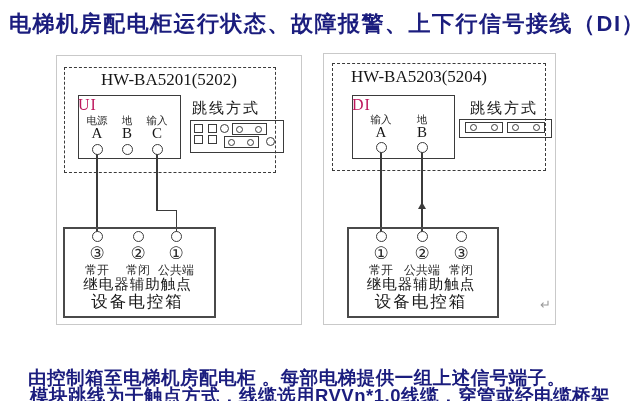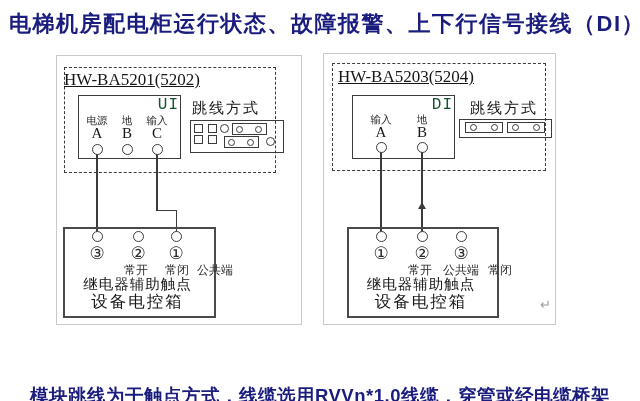--- a/index.html
+++ b/index.html
@@ -16,27 +16,27 @@
   .serif{font-family:"Liberation Serif","DejaVu Serif",serif;}
   .frame{border:1px solid var(--frame);}
   .dashed{border:1.6px dashed var(--line);}
   .solid{border:1.6px solid var(--line);}
   .thick{border:2px solid #4a4a4a;}
   .circle{border:1.4px solid var(--line);border-radius:50%;background:#fff;box-sizing:border-box;}
   .sq{border:1.4px solid var(--line);background:#fff;box-sizing:border-box;}
   .cap{border:1.5px solid var(--line);background:#fff;box-sizing:border-box;}
   .wire{background:var(--line);}
   .title{font-size:22px;font-weight:bold;letter-spacing:1.5px;color:var(--navy);white-space:nowrap;}
-  .model{font-size:17px;text-align:left;color:#161616;text-decoration:underline;}
-  .module{font-size:16px;text-align:right;color:#14532d;letter-spacing:1px;font-family:Liberation Mono, monospace;}
+  .model{font-size:17px;text-align:center;color:#161616;}
+  .module{font-size:16px;text-align:left;color:#be185d;letter-spacing:1px;}
   .role{font-size:10.5px;color:#2a2a2a;}
   .pin{font-size:15px;color:#161616;}
   .jlabel{font-size:15px;letter-spacing:2px;color:#161616;white-space:nowrap;}
   .num{font-size:17px;color:#2a2a2a;font-family:"DejaVu Sans",sans-serif;}
-  .rlabel{font-size:12px;color:#2a2a2a;margin-left:39px;}
+  .rlabel{font-size:12px;color:#2a2a2a;}
   .rtitle{font-size:14.5px;letter-spacing:1px;text-align:center;color:#161616;}
   .rsub{font-size:16.5px;letter-spacing:2px;text-align:center;color:#161616;}
   .note{font-size:18.5px;font-weight:bold;color:var(--navy);letter-spacing:0.5px;line-height:23px;white-space:nowrap;}
   .wm{color:var(--wm);font-size:25px;letter-spacing:1px;opacity:.8;white-space:nowrap;}
   .ret{color:#9a9a9a;font-size:13px;}
   .arrow-up{width:0;height:0;border-left:4px solid transparent;border-right:4px solid transparent;border-bottom:7px solid var(--line);}
 </style>
 </head>
 <body>
 
@@ -97,21 +97,21 @@
 
   <div class="abs rlabel serif cx" style="left:97px;top:262px;">常开</div>
   <div class="abs rlabel serif cx" style="left:138px;top:262px;">常闭</div>
   <div class="abs rlabel serif cx" style="left:176px;top:262px;">公共端</div>
 
   <div class="abs rtitle serif" style="left:63px;top:275px;width:149px;">继电器辅助触点</div>
   <div class="abs rsub serif" style="left:63px;top:291px;width:149px;">设备电控箱</div>
 
   <div class="abs frame" style="left:323px;top:53px;width:231px;height:270px;"></div>
   <div class="abs dashed" style="left:332px;top:63px;width:212px;height:106px;"></div>
-  <div class="abs model serif" style="left:338px;top:67px;width:212px;">HW-BA5203(5204)</div>
+  <div class="abs model serif" style="left:313px;top:67px;width:212px;">HW-BA5203(5204)</div>
 
   <div class="abs solid" style="left:352px;top:95px;width:101px;height:62px;"></div>
   <div class="abs module serif" style="left:352px;top:96px;width:101px;">DI</div>
 
   <div class="abs role serif cx" style="left:381px;top:113px;">输入</div>
   <div class="abs role serif cx" style="left:422px;top:113px;">地</div>
 
   <div class="abs pin serif cx" style="left:381px;top:124px;">A</div>
   <div class="abs pin serif cx" style="left:422px;top:124px;">B</div>
 
@@ -146,15 +146,16 @@
   <div class="abs rlabel serif cx" style="left:381px;top:262px;">常开</div>
   <div class="abs rlabel serif cx" style="left:422px;top:262px;">公共端</div>
   <div class="abs rlabel serif cx" style="left:461px;top:262px;">常闭</div>
 
   <div class="abs rtitle serif" style="left:347px;top:275px;width:148px;">继电器辅助触点</div>
   <div class="abs rsub serif" style="left:347px;top:291px;width:148px;">设备电控箱</div>
 
   <div class="abs ret" style="left:540px;top:297px;">↵</div>
 
   <div class="abs note" style="left:30px;top:343px;margin-top:41px;">模块跳线为干触点方式，线缆选用RVVn*1.0线缆，穿管或经电缆桥架</div>
+  <div class="abs note" style="left:28px;top:366px;">由控制箱至电梯机房配电柜 。每部电梯提供一组上述信号端子。</div>
 
 
 </div>
 
 </body></html>

